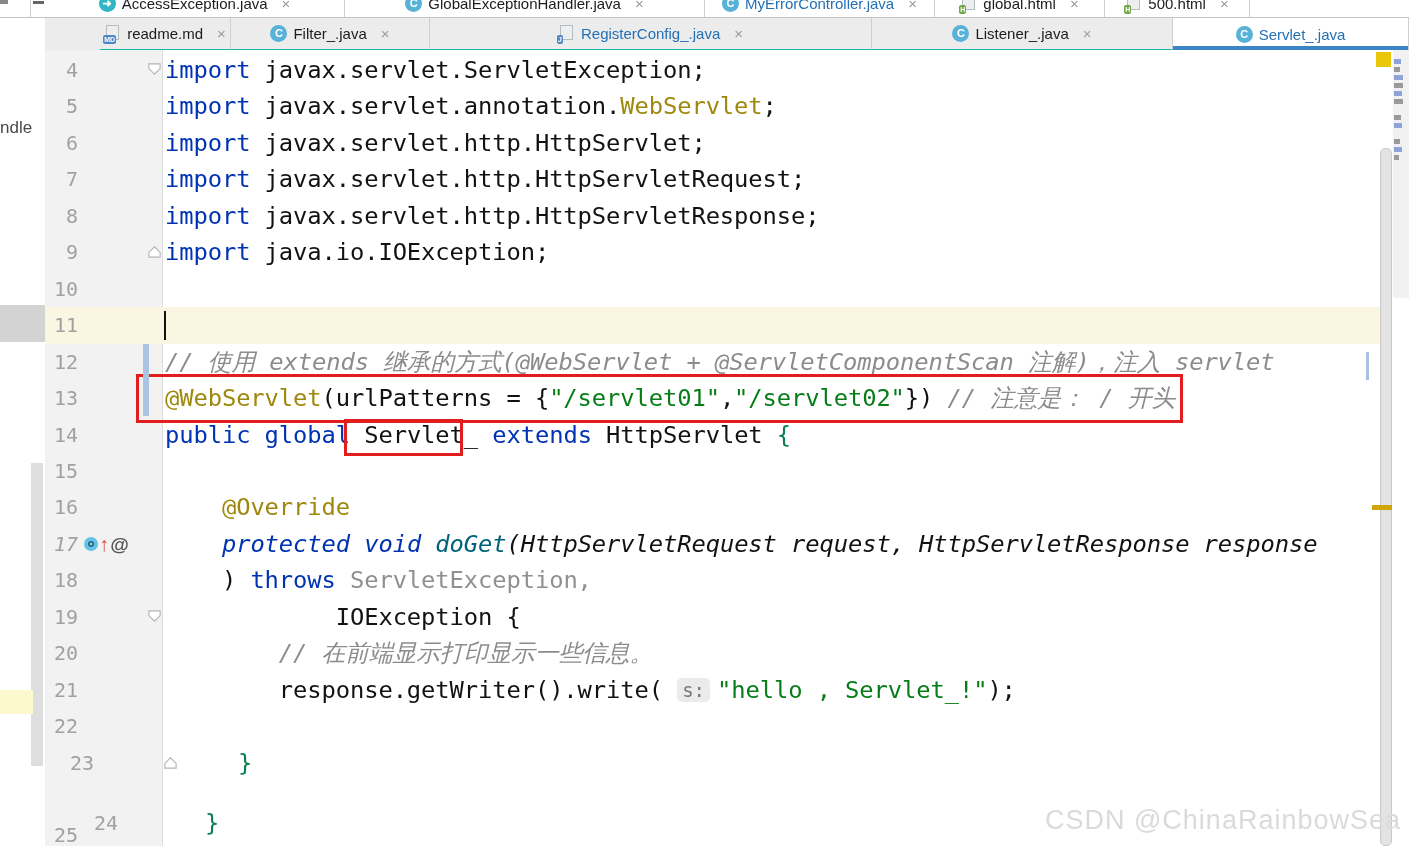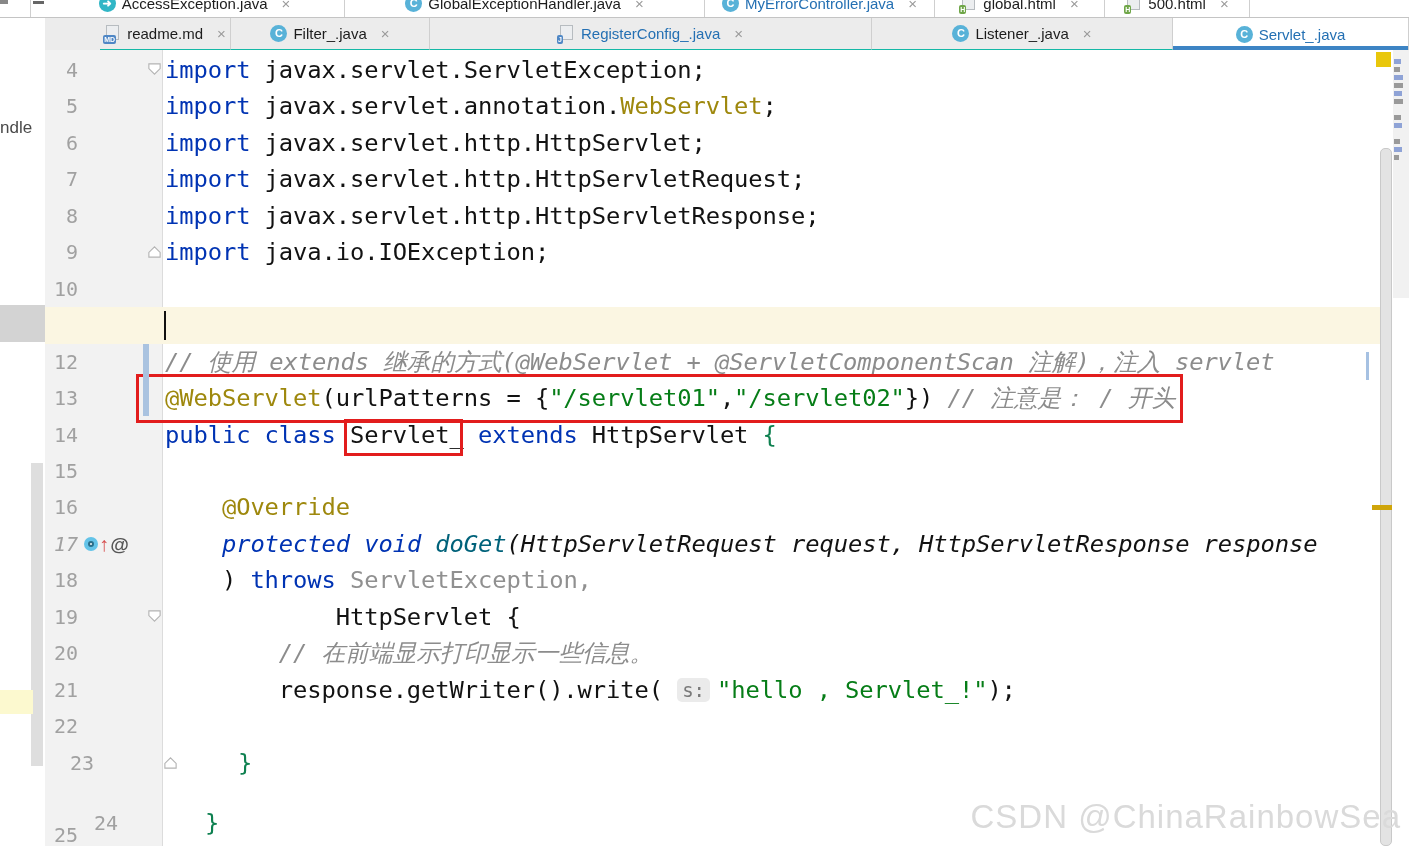--- a/index.html
+++ b/index.html
@@ -89,21 +89,21 @@
 
   
   #remnant-text{position:absolute;left:0px;top:68px;font-size:17px;color:#4a4a4a;}
   #remnant-graybox{position:absolute;left:0;top:255px;width:45px;height:37px;background:#d3d3d3;}
   #remnant-scroll{position:absolute;left:31px;top:413px;width:12px;height:303px;background:#dedede;}
   #remnant-yellow{position:absolute;left:0;top:640px;width:33px;height:24px;background:#fcf9cf;}
   #remnant-divider{position:absolute;left:30px;top:0;width:1px;height:17px;background:#cfcfcf;}
   #remnant-minus{position:absolute;left:33px;top:1px;width:11px;height:3px;background:#666;}
   #remnant-corner{position:absolute;left:0;top:0;width:8px;height:4px;background:#888;}
 
-  #watermark{position:absolute;right:8px;bottom:10px;font-size:33px;color:#dadada;
+  #watermark{position:absolute;right:8px;bottom:10px;font-size:27px;color:#dadada;
              letter-spacing:1px;}
 </style>
 </head>
 <body>
 
 <div id="screen">
 
   <div id="tabrow1">
     <div id="remnant-corner"></div>
     <div id="remnant-divider"></div>
@@ -219,31 +219,35 @@
           <span class="lnum">9</span>
           <span class="fold"><svg width="15" height="15" viewBox="0 0 16 16">
               <path d="M2 14 H14 V9 L8 3 L2 9 Z" fill="#ffffff" stroke="#b4b4b4" stroke-width="1.2"></path>
             </svg></span>
           <span class="codeln"><span class="tk-kw">import</span><span class="tk-pl"> java.io.IOException;</span></span>
         </div>
         <div class="eline" style="top: 220.7px;">
           <span class="lnum">10</span>
           <span class="codeln"></span>
         </div>
+        <div class="eline" style="top: 257.15px;">
+          <span class="lnum">11</span>
+          <span class="codeln"></span>
+        </div>
         <div class="eline" style="top: 293.6px;">
           <span class="lnum">12</span>
           <span class="codeln"><span class="tk-cmt">// 使用 extends 继承的方式(@WebServlet + @ServletComponentScan 注解)，注入 servlet</span></span>
         </div>
         <div class="eline" style="top: 330.05px;">
           <span class="lnum">13</span>
           <span class="codeln"><span class="tk-ann">@WebServlet</span><span class="tk-pl">(urlPatterns = {</span><span class="tk-str">"/servlet01"</span><span class="tk-pl">,</span><span class="tk-str">"/servlet02"</span><span class="tk-pl">}) </span><span class="tk-cmt">// 注意是： / 开头</span></span>
         </div>
         <div class="eline" style="top: 366.5px;">
           <span class="lnum">14</span>
-          <span class="codeln"><span class="tk-kw">public</span><span class="tk-pl"> </span><span class="tk-kw">class</span><span class="tk-pl"> Servlet_ </span><span class="tk-kw">extends</span><span class="tk-pl"> HttpServlet </span><span class="tk-br">{</span></span>
+          <span class="codeln"><span class="tk-kw">public</span><span class="tk-pl"> </span><span class="tk-kw">global</span><span class="tk-pl"> Servlet_ </span><span class="tk-kw">extends</span><span class="tk-pl"> HttpServlet </span><span class="tk-br">{</span></span>
         </div>
         <div class="eline" style="top: 402.95px;">
           <span class="lnum">15</span>
           <span class="codeln"></span>
         </div>
         <div class="eline" style="top: 439.4px;">
           <span class="lnum">16</span>
           <span class="codeln"><span class="tk-pl">    </span><span class="tk-ann">@Override</span></span>
         </div>
         <div class="eline" style="top: 475.85px; font-style: italic;">
@@ -257,21 +261,21 @@
         </div>
         <div class="eline" style="top: 512.3px;">
           <span class="lnum">18</span>
           <span class="codeln"><span class="tk-pl">    ) </span><span class="tk-kw">throws</span><span class="tk-gr"> ServletException,</span></span>
         </div>
         <div class="eline" style="top: 548.75px;">
           <span class="lnum">19</span>
           <span class="fold"><svg width="15" height="15" viewBox="0 0 16 16">
               <path d="M2 2 H14 V7 L8 13 L2 7 Z" fill="#ffffff" stroke="#b4b4b4" stroke-width="1.2"></path>
             </svg></span>
-          <span class="codeln"><span class="tk-pl">            HttpServlet {</span></span>
+          <span class="codeln"><span class="tk-pl">            IOException {</span></span>
         </div>
         <div class="eline" style="top: 585.2px;">
           <span class="lnum">20</span>
           <span class="codeln"><span class="tk-cmt">        // 在前端显示打印显示一些信息。</span></span>
         </div>
         <div class="eline" style="top: 621.65px;">
           <span class="lnum">21</span>
           <span class="codeln"><span class="tk-pl">        response.getWriter().write( </span><span class="tk-hint">s:</span><span class="tk-str">"hello , Servlet_!"</span><span class="tk-pl">);</span></span>
         </div>
         <div class="eline" style="top: 658.1px;">

